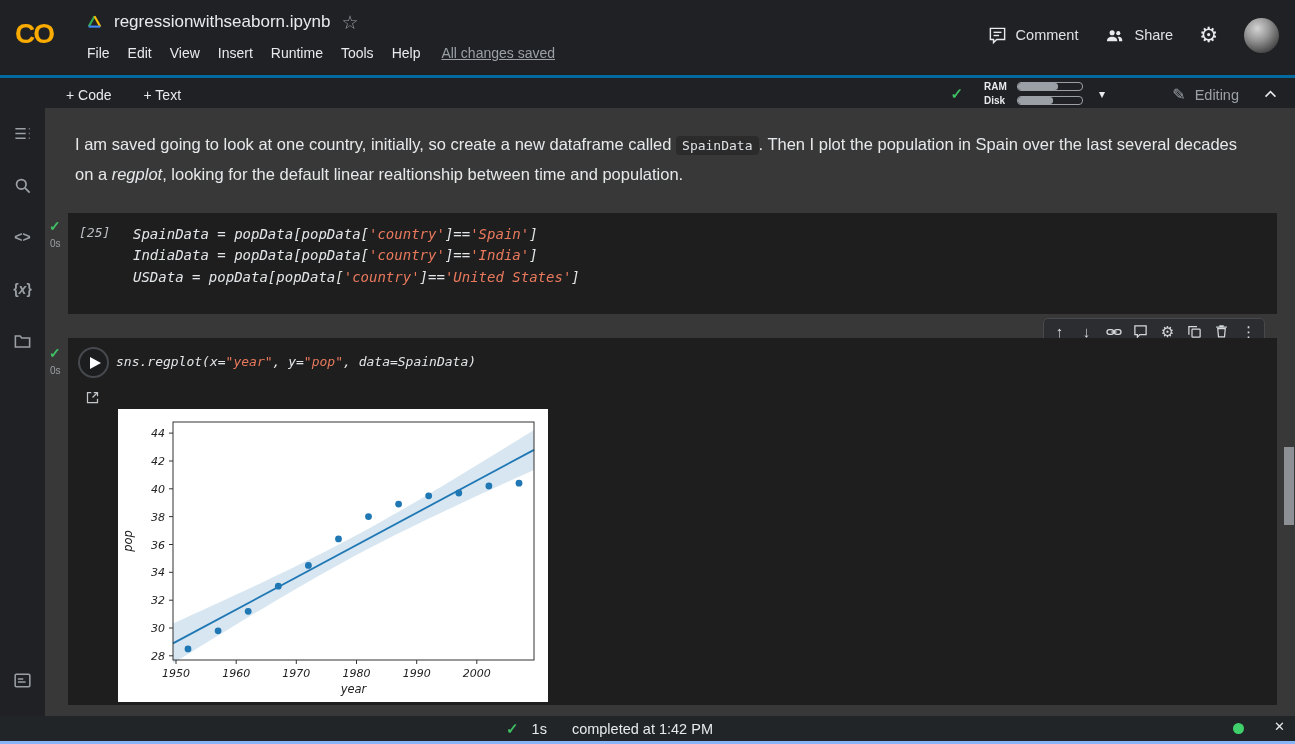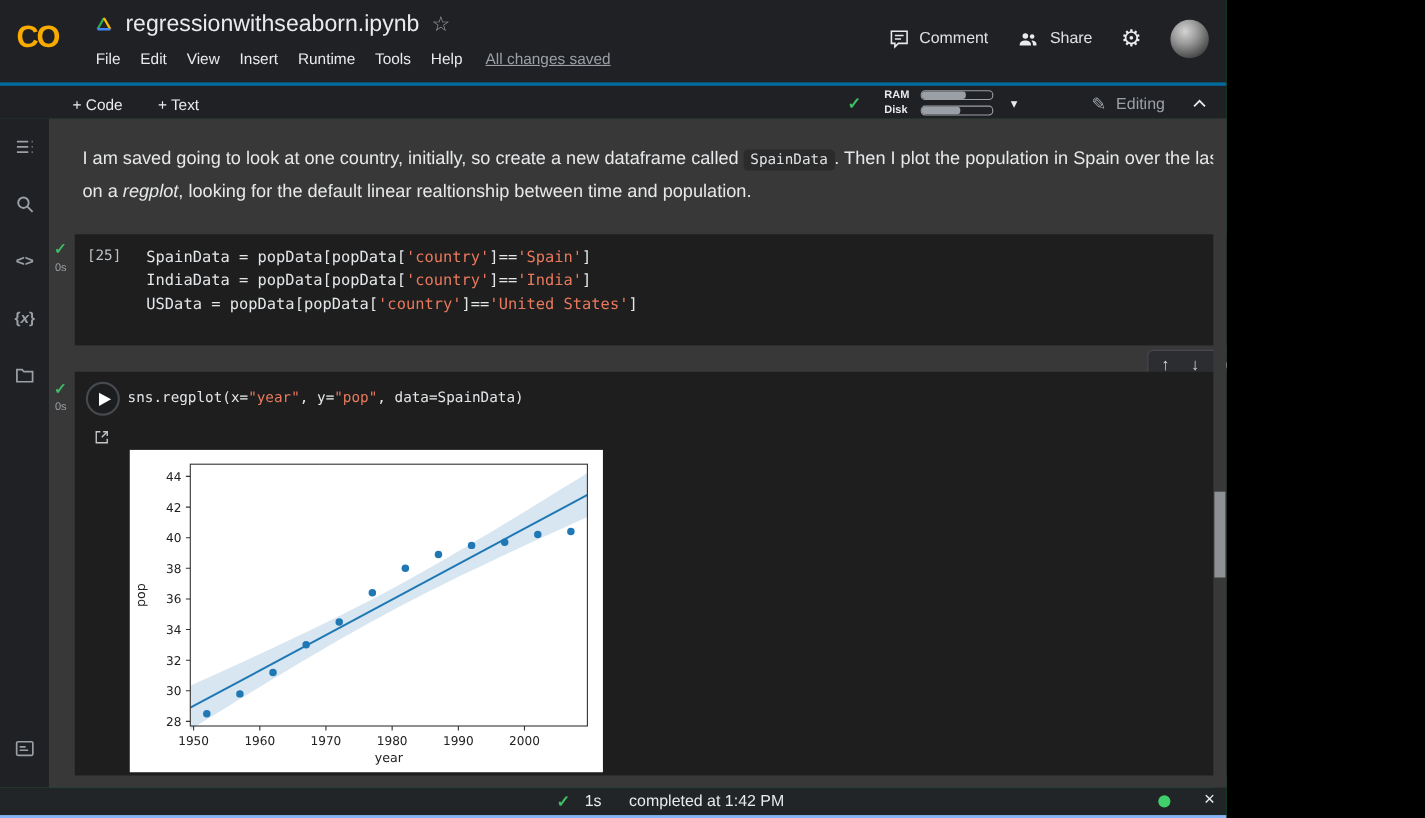--- a/index.html
+++ b/index.html
@@ -1,26 +1,26 @@
 <!DOCTYPE html>
 <html><head>
 <meta charset="utf-8">
 <style>
   * { box-sizing: border-box; margin: 0; padding: 0; }
   body { margin: 0; background: #000; }
   #app {
-    position: relative; width: 1115px; height: 744px; overflow: hidden;
-    background: #15803d; color: #e8eaed;
+    position: relative; width: 1295px; height: 744px; overflow: hidden;
+    background: #0f172a; color: #e8eaed;
     font-family: "Liberation Sans", sans-serif;
   }
   
   .header { position: absolute; left: 0; top: 0; width: 100%; height: 75px; background: #202124; }
   .logo { position: absolute; left: 15px; top: 18px; font-size: 28px; font-weight: bold; color: #f9ab00; letter-spacing: -2px; }
   .title-row { position: absolute; left: 86px; top: 8px; height: 28px; display: flex; align-items: center; gap: 11px; }
-  .nb-title { font-size: 21px; color: #e8eaed; }
+  .nb-title { font-size: 17px; color: #e8eaed; }
   .star { color: #9aa0a6; font-size: 19px; }
   .menu-row { position: absolute; left: 78px; top: 41px; display: flex; align-items: center; }
   .menu-item { padding: 4px 9px; font-size: 14px; color: #e8eaed; cursor: default; }
   .save-status { margin-left: 12px; font-size: 14px; color: #9aa0a6; text-decoration: underline; }
   .header-right { position: absolute; right: 16px; top: 14px; height: 42px; display: flex; align-items: center; gap: 26px; }
   .hbtn { display: flex; align-items: center; gap: 9px; font-size: 14.5px; color: #dfe1e5; }
   .gear-char { font-size: 21px; color: #e8eaed; }
   .avatar { width: 35px; height: 35px; border-radius: 50%;
     background: radial-gradient(circle at 38% 30%, #d3d3d3 0%, #9a9a9a 35%, #4a4a4a 75%, #222 100%); }
   
@@ -45,21 +45,21 @@
   .glyph-icon { font-size: 14px; font-weight: bold; letter-spacing: 0; }
   
   .content { position: absolute; left: 45px; top: 108px; width: 1238px; height: 608px; background: #383838; }
   .md-cell { position: absolute; left: 30px; top: 22px; width: 1165px; font-size: 16.5px; line-height: 29px; color: #e6e8ea; }
   .inline-code { font-family: "DejaVu Sans Mono", monospace; font-size: 13px; background: #2b2b2b; color: #dfe3e6; padding: 2px 6px; border-radius: 4px; }
   .md-cell em { font-style: italic; }
   .cell-check { position: absolute; color: #3fbf63; font-size: 14px; font-weight: bold; }
   .cell-time { position: absolute; font-size: 10px; color: #9aa0a6; }
   .c1 { left: 4px; top: 110px; } .t1 { left: 5px; top: 130px; }
   .c2 { left: 4px; top: 237px; } .t2 { left: 5px; top: 257px; }
-  .code-cell { position: absolute; background: #1e1e1e; }
+  .code-cell { position: absolute; background: #1e1e1e; font-style: italic; }
   .cell1 { left: 23px; top: 105px; width: 1209px; height: 101px; }
   .exec-count { position: absolute; left: 11px; top: 12px; font-family: "DejaVu Sans Mono", monospace; font-size: 13px; color: #bdc1c6; }
   .code-area { padding: 11px 8px 0 65px; font-family: "DejaVu Sans Mono", monospace; font-size: 14px; }
   .code-line { height: 21.4px; line-height: 21.4px; white-space: pre; }
   .tk-p { color: #e3e6e8; }
   .tk-s { color: #e9795d; }
   .cell-toolbar { position: absolute; top: 210px; right: 18px; height: 27px; display: flex; align-items: center; padding: 0 2px; background: #2b2d30; border: 1px solid #47494d; border-radius: 5px; }
   .ct-icon { width: 27px; height: 24px; display: flex; align-items: center; justify-content: center; color: #d5d8db; font-size: 15px; }
   .cell2 { left: 23px; top: 230px; width: 1209px; height: 367px; }
   .run-btn { position: absolute; left: 10px; top: 9px; width: 31px; height: 31px; border-radius: 50%; background: #1b1d1f; border: 2px solid #46494d; display: flex; align-items: center; justify-content: center; }

